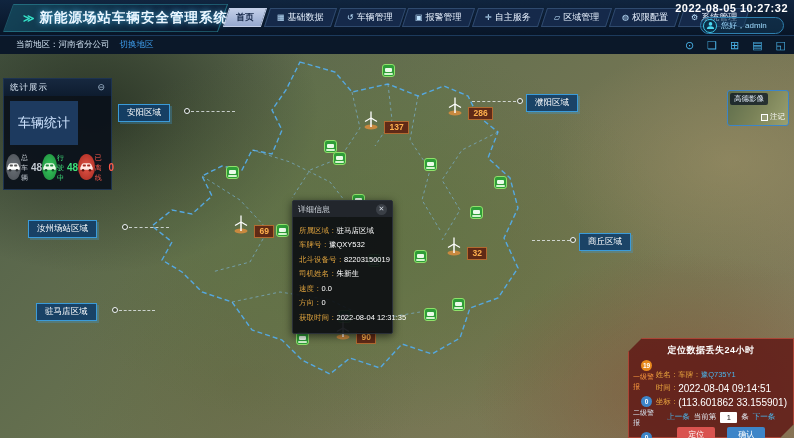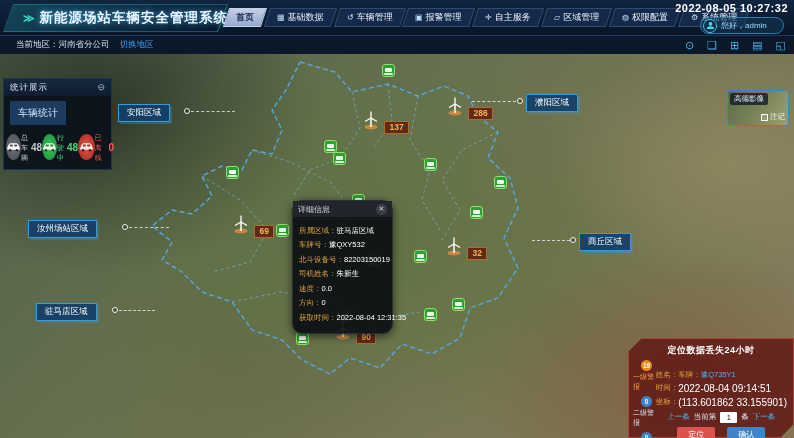--- a/index.html
+++ b/index.html
@@ -75,21 +75,21 @@
     border:1px solid #b26a30; color:#ffb14e; font-size:8.5px; font-weight:bold; padding:0 4px; line-height:11px; }
 
   
   .stats { position:absolute; left:3px; top:24px; width:109px; background:rgba(10,16,26,.92);
     border:1px solid #1d3350; z-index:20; }
   .stats-head { height:17px; display:flex; align-items:center; justify-content:space-between;
     padding:0 6px; background:linear-gradient(#16283f,#0e1c2f); }
   .stats-title { color:#dce8f5; font-size:8.5px; letter-spacing:1px; }
   .collapse { color:#9fb6cc; font-size:9px; cursor:pointer; line-height:1; }
   .stats-section { display:inline-block; margin:5px 0 2px 6px; background:#1d3a5f; color:#cfe4ff;
-    font-size:10px; padding:5px 8px; cursor:pointer; }
+    font-size:13px; padding:13px 8px; cursor:pointer; }
   .stats-row { display:flex; justify-content:space-around; padding:4px 2px 6px; }
   .stat { display:flex; flex-direction:row; align-items:center; width:36px; }
   .stat-circle { width:26px; height:26px; border-radius:50%; display:flex; align-items:center; justify-content:center; }
   .sc-gray { background:radial-gradient(#6a7077,#4a4f55); }
   .sc-green { background:radial-gradient(#36c65c,#1d8a3c); }
   .sc-red { background:radial-gradient(#e05548,#a8291f); }
   .stat-label { font-size:7px; margin-top:2px; }
   .stat-value { font-size:10px; font-weight:bold; }
   .st-gray { color:#c2c9d1; } .st-green { color:#3fe07a; } .st-red { color:#ff5b4d; }
 
@@ -98,21 +98,21 @@
     border:1px solid #3d85c8; border-radius:3px; z-index:20; overflow:hidden;
     background:linear-gradient(120deg,#5d6d4c,#7a8258 50%,#9aa070); }
   .minimap-label { position:absolute; left:2px; top:2px; background:rgba(10,20,35,.75); color:#e8f2ff;
     font-size:7.5px; padding:1px 4px; border-radius:2px; }
   .minimap-check { position:absolute; right:3px; bottom:3px; display:flex; align-items:center; gap:2px; cursor:pointer; }
   .checkbox { width:7px; height:7px; border:1px solid #fff; background:rgba(255,255,255,.15); }
   .minimap-check-label { color:#fff; font-size:7.5px; }
 
   
   .popup { position:absolute; left:292px; top:146px; width:101px; background:rgba(12,14,18,.92);
-    border:1px solid #2a3038; border-radius:10px; z-index:25; box-shadow:0 2px 8px rgba(0,0,0,.6); }
+    border:1px solid #2a3038; border-radius:2px; z-index:25; box-shadow:0 2px 8px rgba(0,0,0,.6); }
   .popup-head { height:16px; background:#22262c; display:flex; align-items:center;
     justify-content:space-between; padding:0 5px; }
   .popup-title { color:#d8dee6; font-size:8px; }
   .popup-close { width:11px; height:11px; border-radius:50%; background:#3a3f46; color:#cfd6de;
     font-size:7px; display:flex; align-items:center; justify-content:center; cursor:pointer; }
   .popup-body { padding:4px 6px 6px; }
   .prow { display:flex; margin:4.5px 0; white-space:nowrap; }
   .plabel { color:#e0a43e; font-size:7.5px; }
   .pvalue { color:#fff; font-size:7.5px; }
 

